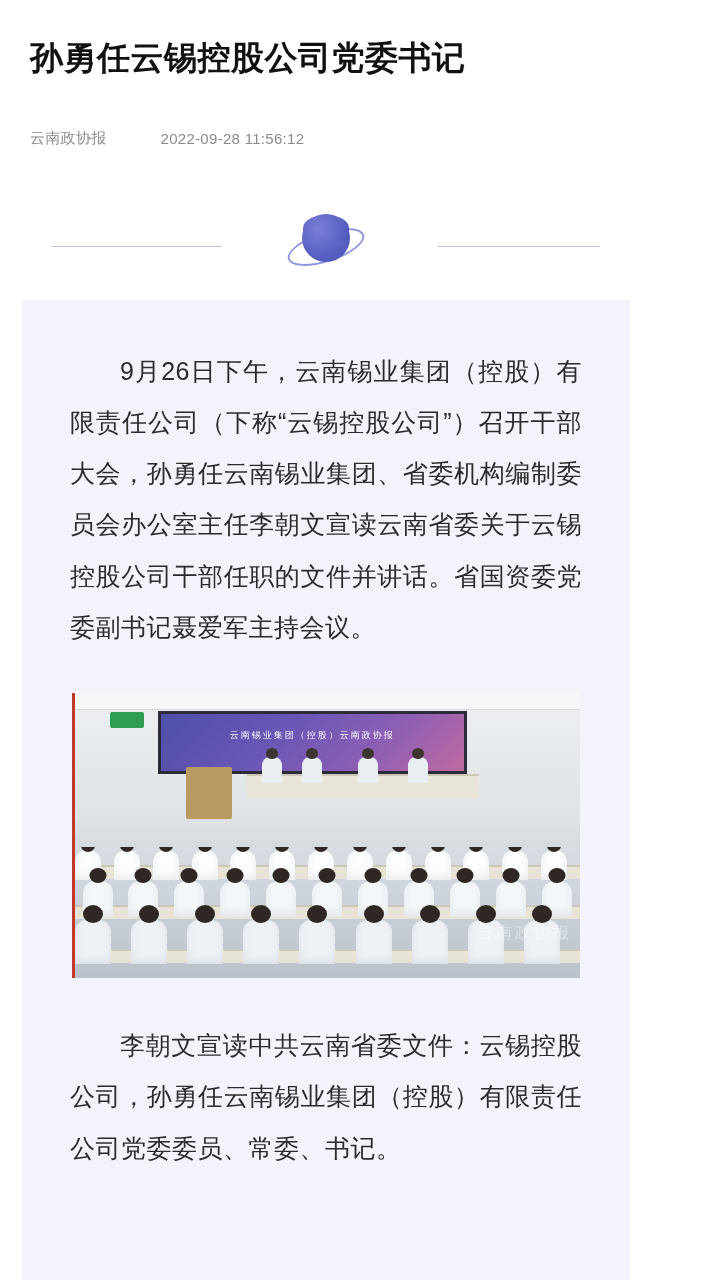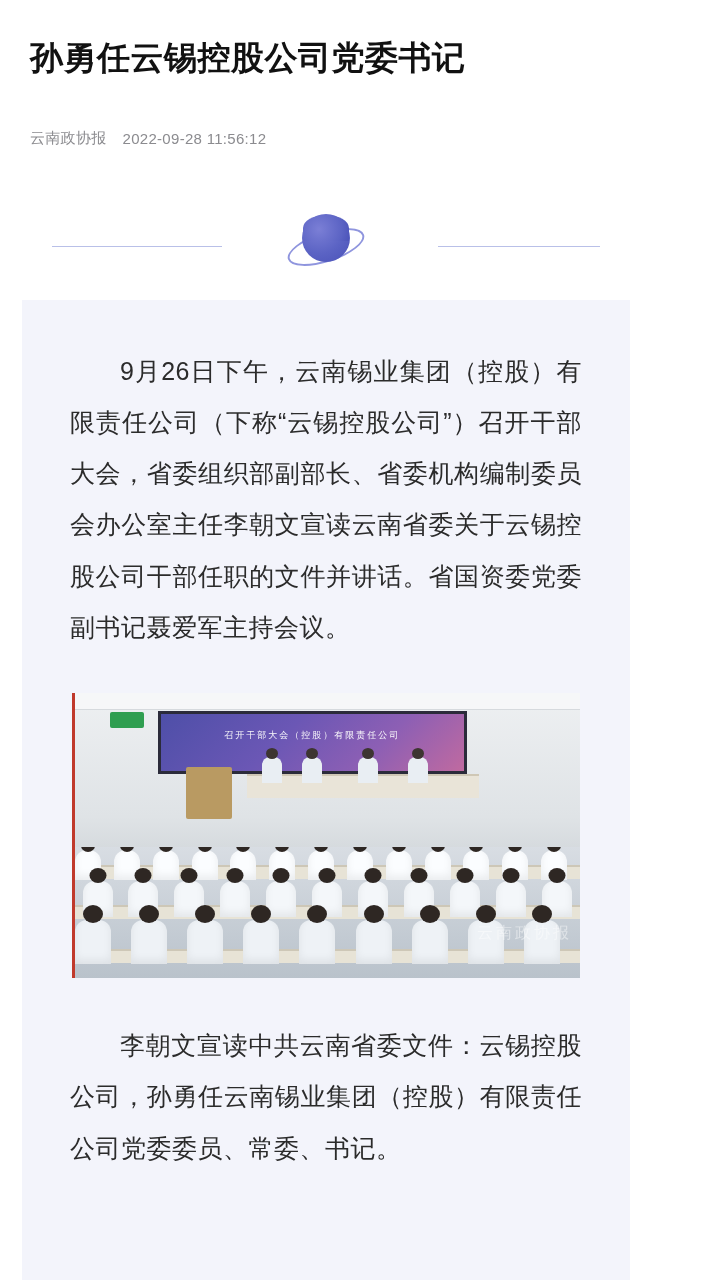--- a/index.html
+++ b/index.html
@@ -36,21 +36,21 @@
   .meta-row {
     margin-top: 48px;
     font-size: 15px;
     color: #8b8b8f;
     display: flex;
     align-items: center;
     gap: 16px;
     letter-spacing: 0.3px;
   }
   .meta-source { white-space: nowrap; }
-  .meta-time { white-space: nowrap; }
+  .meta-time { white-space: nowrap; margin-left: 38px; }
 
   
   .divider {
     margin-top: 62px;
     height: 72px;
     position: relative;
   }
   .divider .line {
     position: absolute;
     top: 36px;
@@ -233,28 +233,28 @@
       <div class="planet">
         <div class="ring"></div>
         <div class="ball"></div>
         <div class="ring-mask"></div>
       </div>
     </div>
   </div>
 
   <div class="body-wrap">
 
-    <p class="para">9月26日下午，云南锡业集团（控股）有限责任公司（下称“云锡控股公司”）召开干部大会，省委组织部副部长、省委机构编制委员会办公室主任李朝文宣读云南省委关于云锡控股公司干部任职的文件并讲话。省国资委党委副书记聂爱军主持会议。</p>
+    <p class="para">9月26日下午，云南锡业集团（控股）有限责任公司（下称“云锡控股公司”）召开干部大会，孙勇任云南锡业集团、省委机构编制委员会办公室主任李朝文宣读云南省委关于云锡控股公司干部任职的文件并讲话。省国资委党委副书记聂爱军主持会议。</p>
 
     <div class="figure">
       <div class="fig-wall">
         <div class="fig-wall-strip"></div>
         <div class="fig-exit"></div>
         <div class="fig-screen">
-          <div class="fig-screen-line1">召开干部大会（控股）有限责任公司</div>
+          <div class="fig-screen-line1">云南锡业集团（控股）云南政协报</div>
         </div>
         <div class="fig-podium"></div>
         <div class="fig-headtable"></div>
         <div class="fig-head-person" style="left:37%"></div>
         <div class="fig-head-person" style="left:45%"></div>
         <div class="fig-head-person" style="left:56%"></div>
         <div class="fig-head-person" style="left:66%"></div>
       </div>
 
       <div class="fig-audience">

